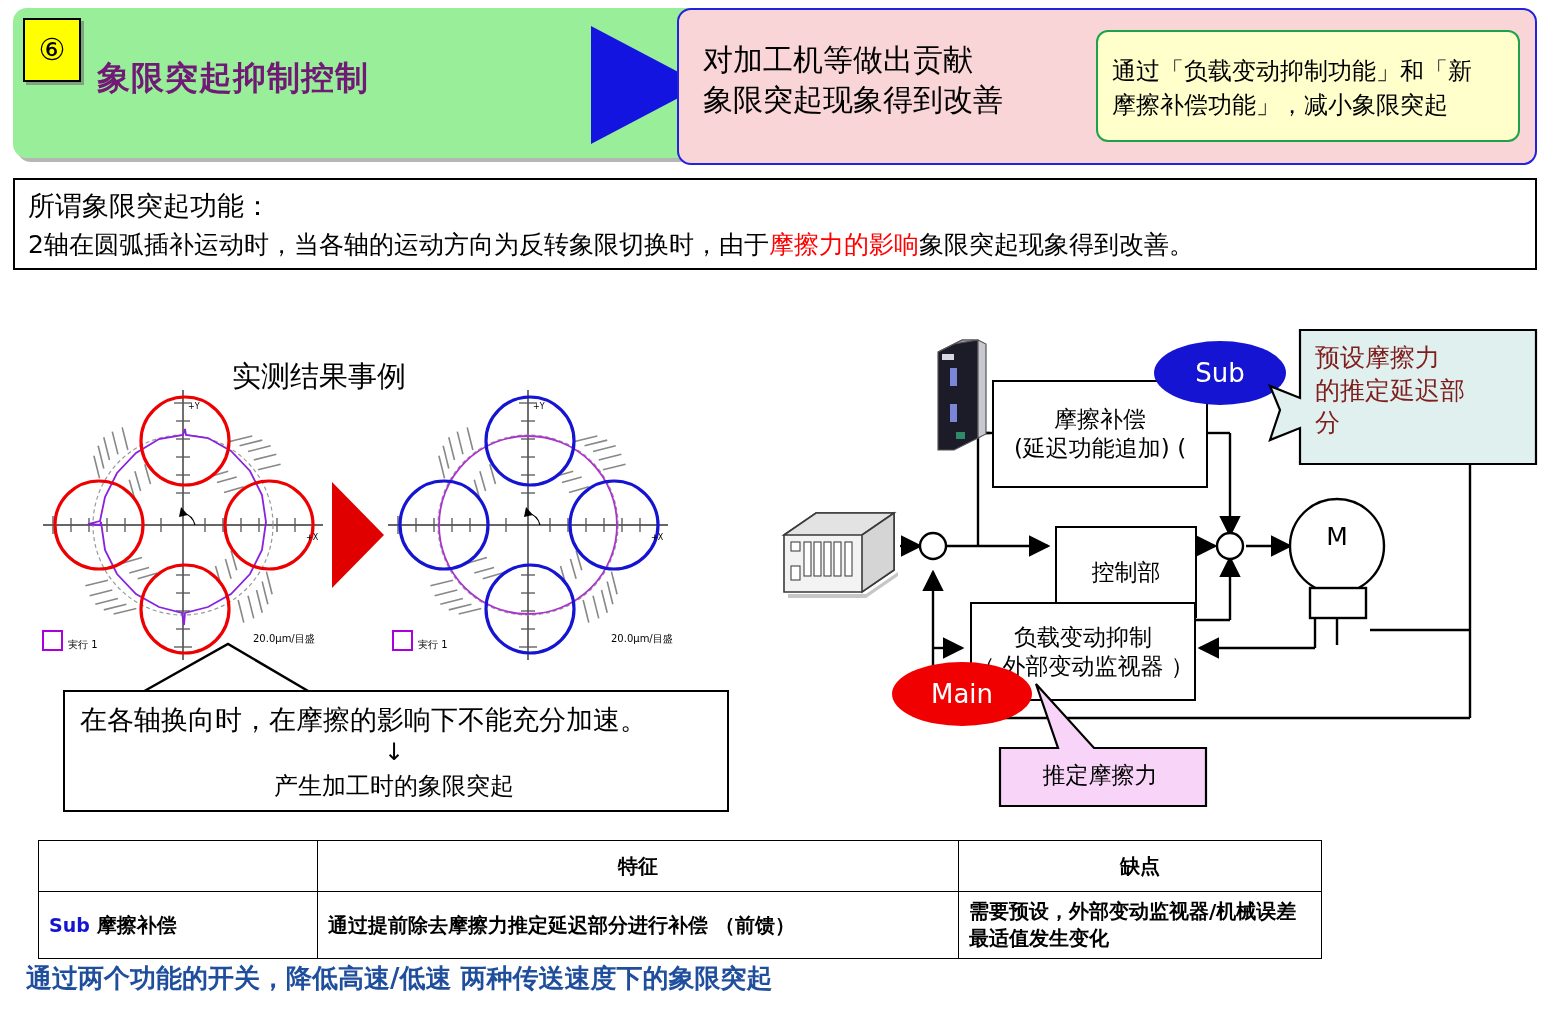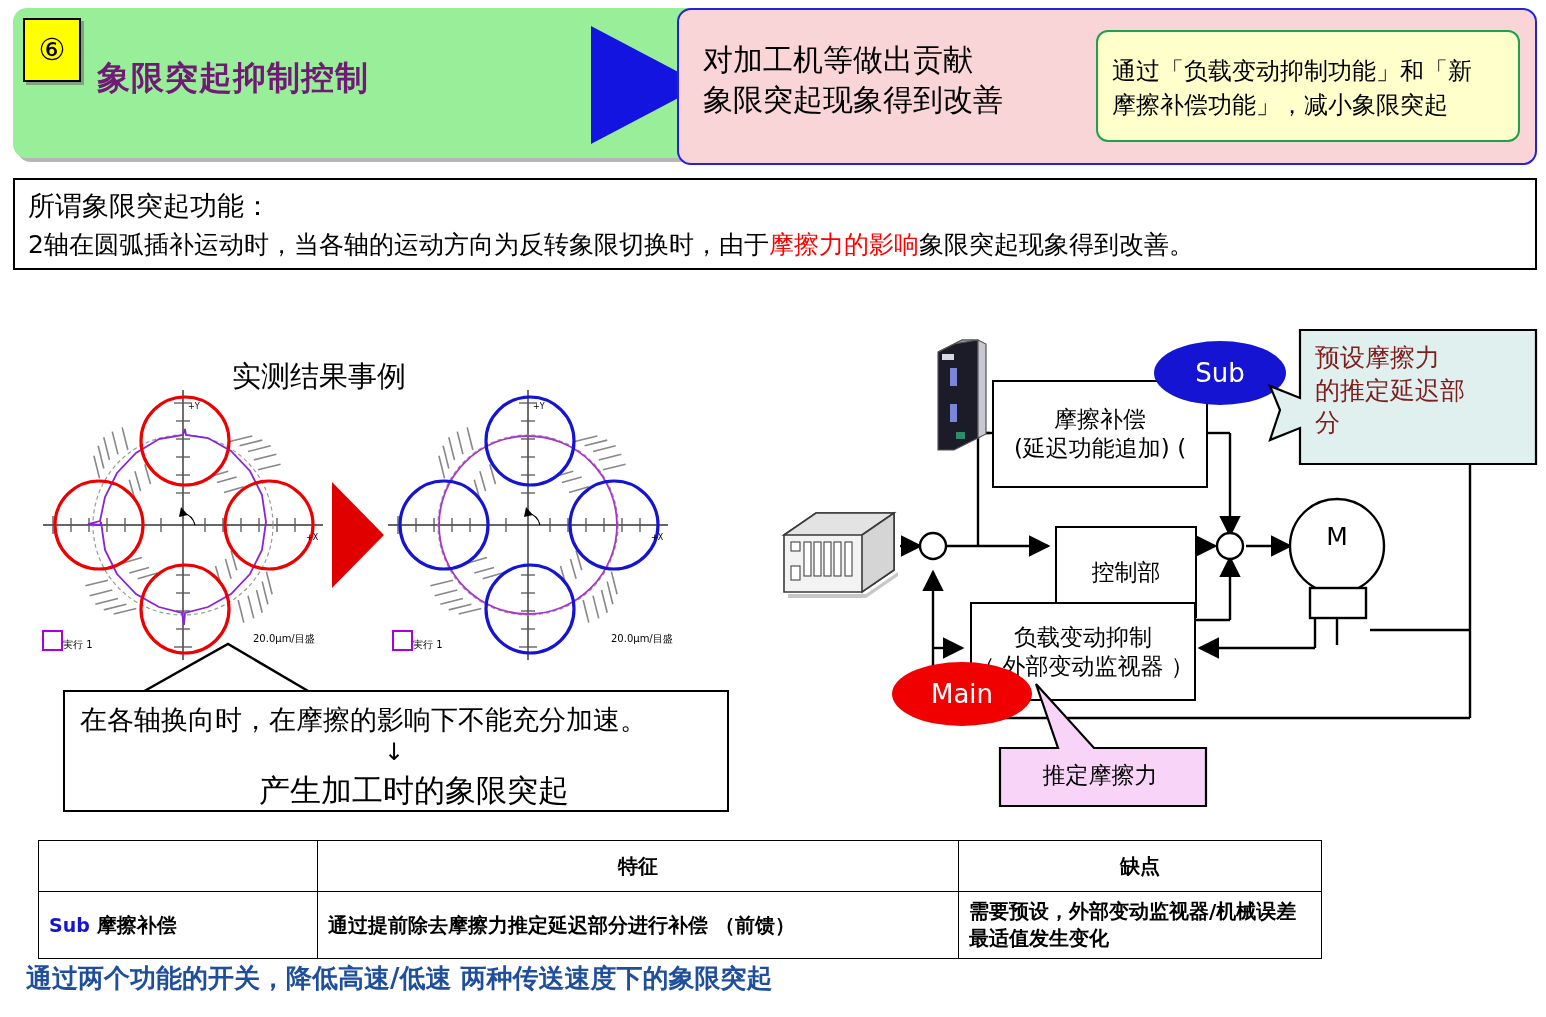--- a/index.html
+++ b/index.html
@@ -26,34 +26,34 @@
   #desc-l1{left:28px;top:188px;font-size:27px;color:#000;}
   #desc-l2{left:28px;top:228px;font-size:25px;color:#000;white-space:nowrap;}
   .redtxt{color:#ff0000;}
 
   
   #meas-title{left:232px;top:333px;font-size:29px;color:#000;margin-top:24px;}
   .chartwrap{width:290px;height:280px;}
   #chart-left{left:38px;top:385px;}
   #chart-right{left:383px;top:385px;}
   .legend-sw{width:17px;height:17px;border:2px solid #aa00dd;background:#fff;display:inline-block;vertical-align:-3px;}
-  .legend-txt{font-size:10px;color:#000;}
+  .legend-txt{font-size:10px;color:#000;margin-left:5px;}
   .scale-txt{font-size:10px;color:#000;}
   #legend-l{left:42px;top:630px;}
   #scale-l{left:253px;top:632px;}
   #legend-r{left:392px;top:630px;}
   #scale-r{left:611px;top:632px;}
   #red-arrow{left:328px;top:480px;width:60px;height:110px;}
 
   
   #callout-box{left:63px;top:690px;width:662px;height:118px;background:#fff;border:2px solid #000;}
   #callout-tail{left:130px;top:640px;width:230px;height:54px;}
   #callout-l1{left:80px;top:702px;width:630px;font-size:27px;color:#000;text-align:left;}
   #callout-l2{left:63px;top:738px;width:662px;font-size:24px;color:#000;text-align:center;}
-  #callout-l3{left:63px;top:770px;width:662px;font-size:31px;color:#000;text-align:center;margin-left:20px;}
+  #callout-l3{left:63px;top:770px;width:662px;font-size:24px;color:#000;text-align:center;}
 
   
   #diagram{left:770px;top:330px;width:776px;height:500px;}
   .dbox{position:absolute;background:#fff;border:2px solid #000;display:flex;flex-direction:column;
         align-items:center;justify-content:center;font-size:23px;color:#000;line-height:1.25;}
   #box-fric{left:222px;top:50px;width:212px;height:104px;}
   #box-ctrl{left:285px;top:180px;width:138px;height:88px;margin-top:16px;}
   #box-load{left:200px;top:272px;width:222px;height:95px;}
   #sub-ellipse{left:384px;top:11px;width:132px;height:64px;background:#1414d2;border-radius:50%;
                display:flex;align-items:center;justify-content:center;color:#fff;font-size:26px;}

